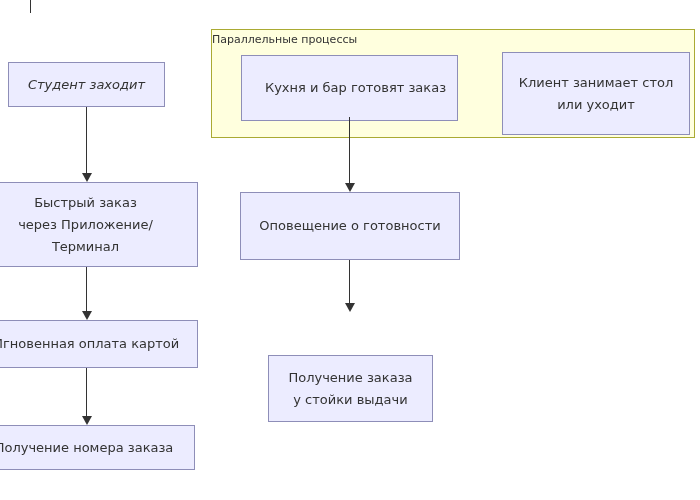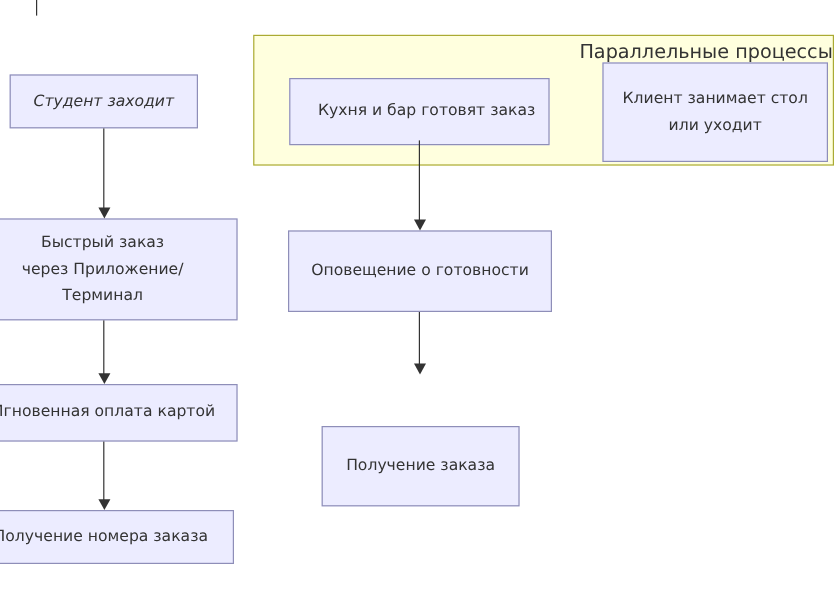--- a/index.html
+++ b/index.html
@@ -14,36 +14,36 @@
     background:#ECECFF;border:1px solid #8e8eb8;
     display:flex;flex-direction:column;align-items:center;justify-content:center;
     font-size:13px;line-height:22px;text-align:center;color:#333333;
   }
   .cluster{
     position:absolute;box-sizing:border-box;
     background:#ffffde;border:1px solid #aaaa33;
   }
   .cluster-title{
     position:absolute;left:0;top:3px;width:100%;
-    text-align:right;font-size:16px;color:#333333;
+    text-align:left;font-size:11px;color:#333333;
   }
   .edge-line{position:absolute;width:1px;background:#333333;}
   .arrow-head{
     position:absolute;width:0;height:0;
     border-left:5px solid transparent;border-right:5px solid transparent;
     border-top:9px solid #333333;
   }
   
   .n-student{left:8px;top:62px;width:157px;height:45px;font-style:italic;}
   .n-fast{left:-27px;top:182px;width:225px;height:85px;}
   .n-pay{left:-27px;top:320px;width:225px;height:48px;}
   .n-num{left:-27px;top:425px;width:222px;height:45px;}
   
   .c-par{left:211px;top:29px;width:484px;height:109px;}
-  .n-kitchen{left:241px;top:65px;width:217px;height:56px;padding-left:12px;}
+  .n-kitchen{left:241px;top:55px;width:217px;height:66px;padding-left:12px;}
   .n-client{left:502px;top:52px;width:188px;height:83px;}
   .n-notify{left:240px;top:192px;width:220px;height:68px;justify-content:center;}
   .n-pickup{left:268px;top:312px;width:165px;height:67px;margin-top:43px;}
   
   .e1{left:86px;top:107px;height:67px;}
   .h1{left:82px;top:173px;}
   .e2{left:86px;top:267px;height:45px;}
   .h2{left:82px;top:311px;}
   .e3{left:86px;top:368px;height:49px;}
   .h3{left:82px;top:416px;}
@@ -88,20 +88,21 @@
 <div class="node n-num">
   <div>Получение номера заказа</div>
 </div>
 
 <div class="node n-notify">
   <div>Оповещение о готовности</div>
 </div>
 
 <div class="node n-pickup">
   <div>Получение заказа</div>
+  <div>у стойки выдачи</div>
 </div>
 
 <div class="edge-line e1"></div>
 <div class="arrow-head h1"></div>
 
 <div class="edge-line e2"></div>
 <div class="arrow-head h2"></div>
 
 <div class="edge-line e3"></div>
 <div class="arrow-head h3"></div>

